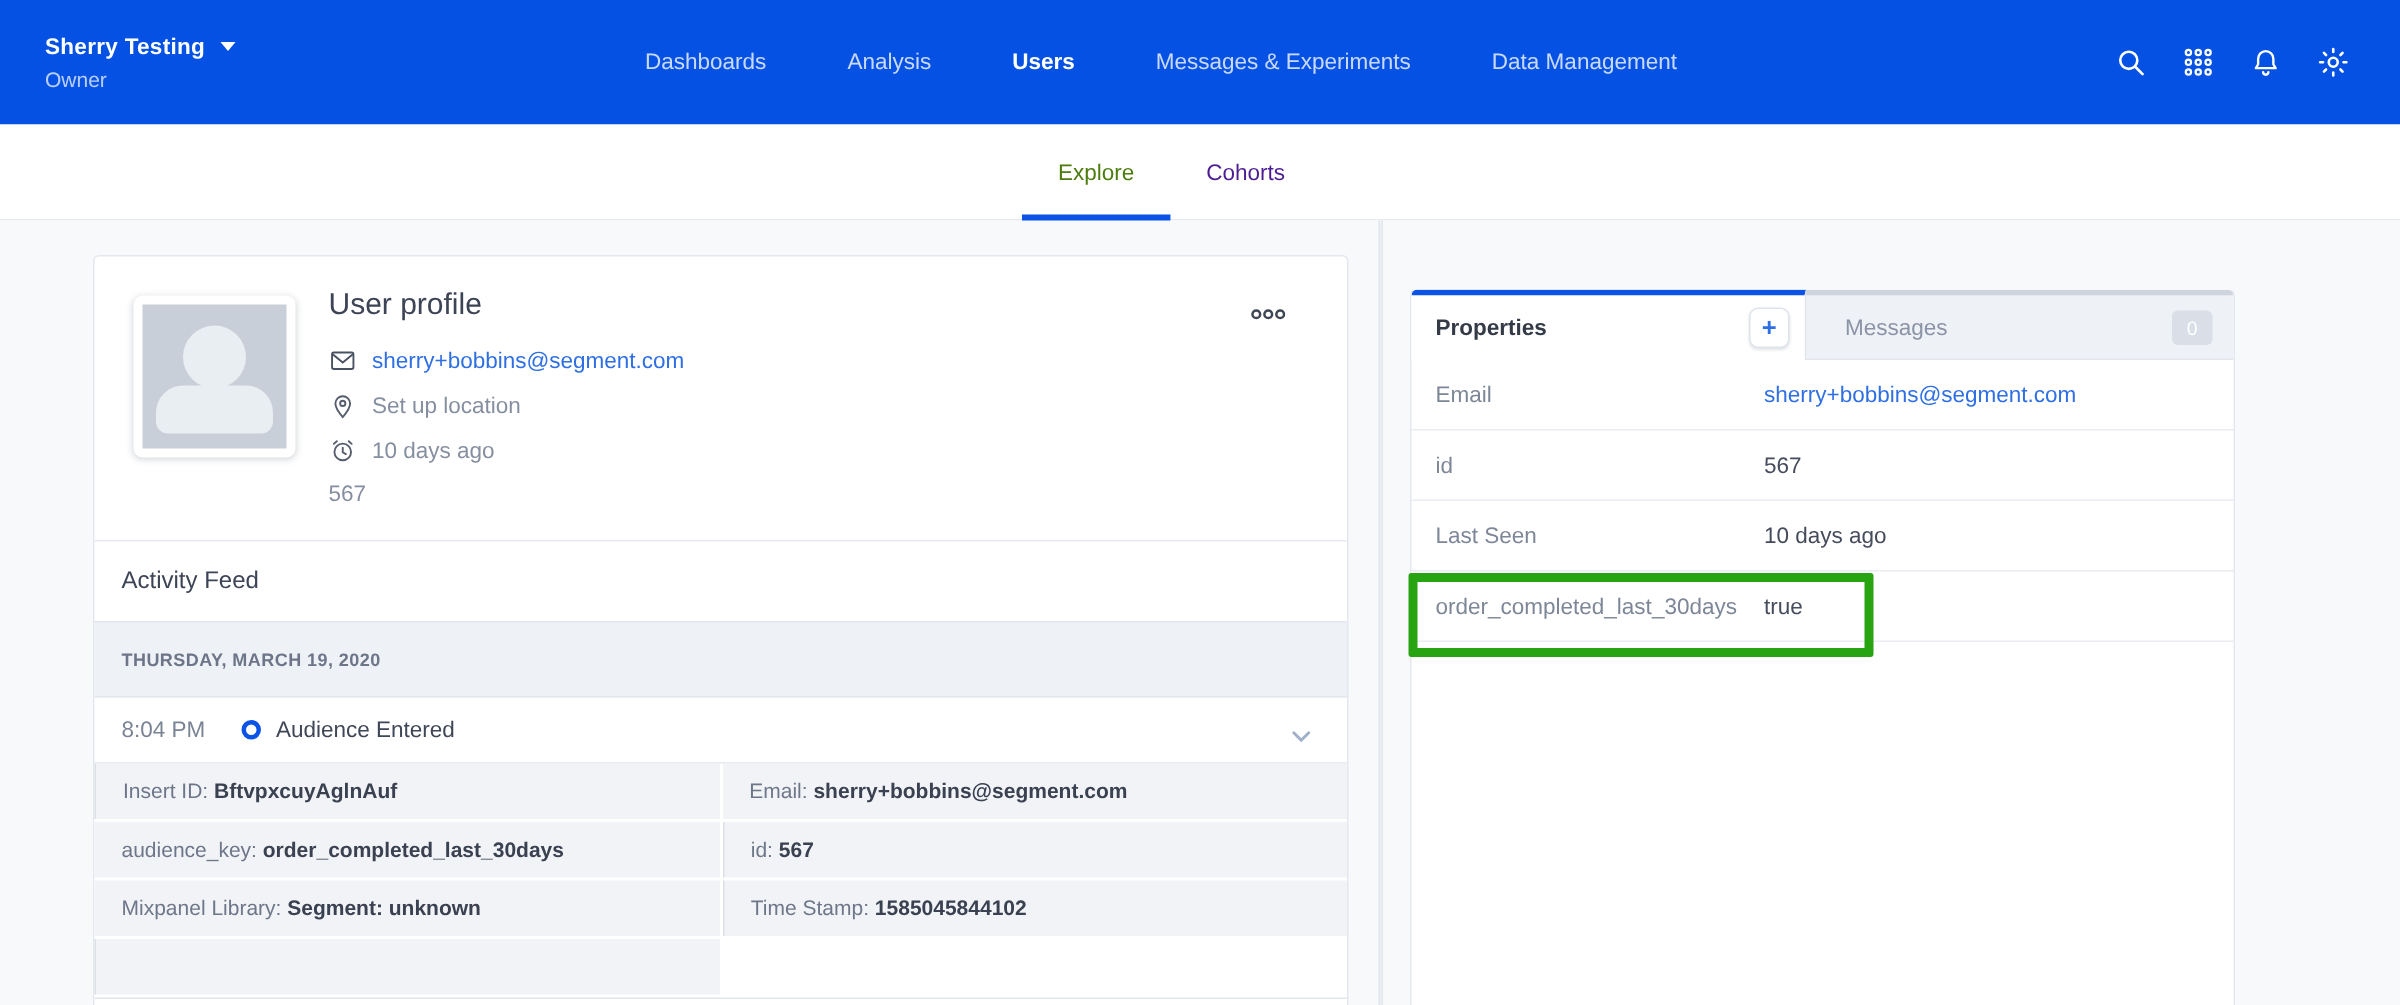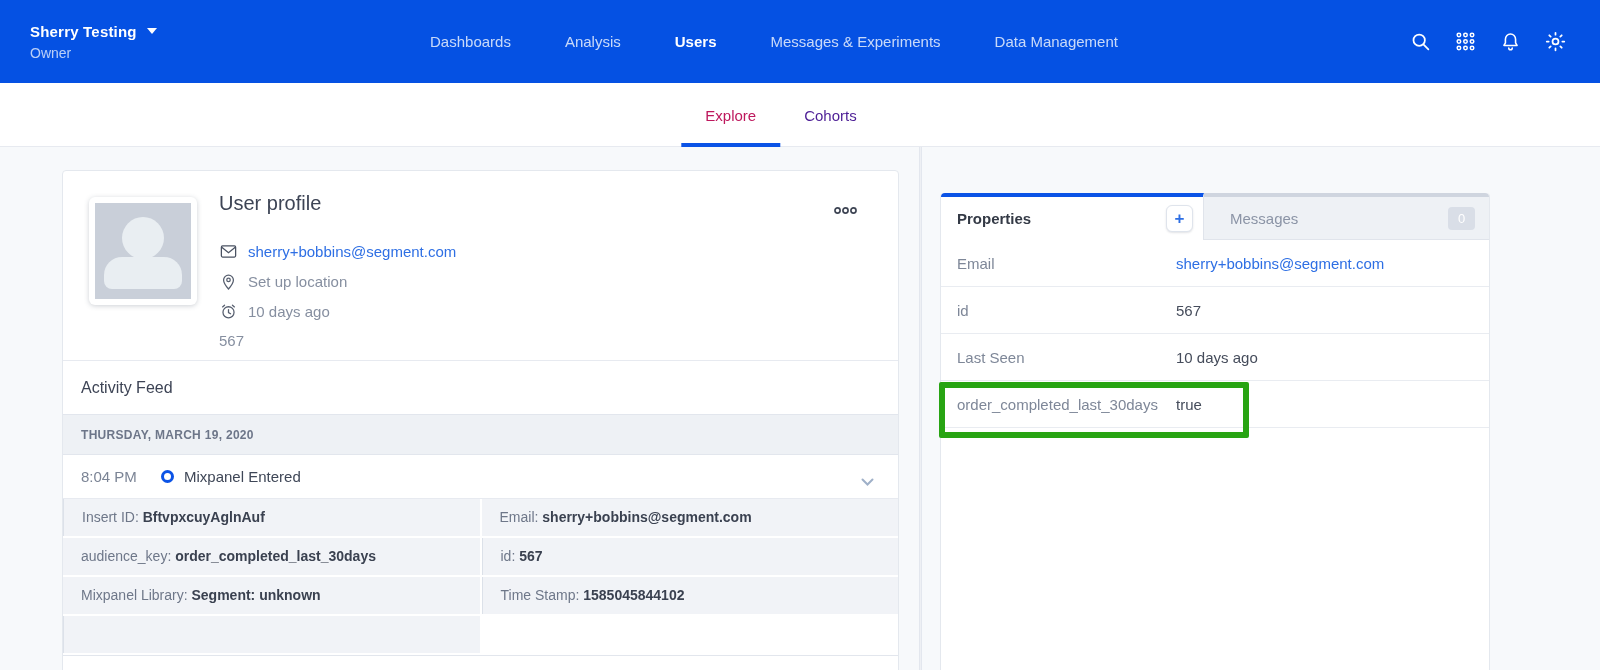--- a/index.html
+++ b/index.html
@@ -16,48 +16,48 @@
   .main-nav { position:absolute; left:50%; transform:translateX(calc(-50% - 26px)); display:flex; gap:54px; }
   .nav-item { font-size:15px; color:rgba(255,255,255,.78); cursor:pointer; white-space:nowrap; }
   .nav-item.active { color:#fff; font-weight:bold; }
   .topbar-icons { position:absolute; right:34px; display:flex; gap:24px; align-items:center; }
   .topbar-icons .icn { width:21px; height:21px; display:block; cursor:pointer; }
 
   
   .subnav { height:64px; background:#fff; border-bottom:1px solid #e7eaf0; position:relative; }
   .subnav-tabs { position:absolute; left:50%; transform:translateX(calc(-50% - 19px)); top:0; height:64px; display:flex; }
   .subtab { padding:0 24px; display:flex; align-items:center; font-size:15px; color:#4c1d95; position:relative; cursor:pointer; }
-  .subtab.active { color:#be185d; }
+  .subtab.active { color:#4d7c0f; }
   .subtab.active .underline { position:absolute; left:0; right:0; bottom:-1px; height:5px; background:#0b53e6; }
 
   
   .main { position:relative; height:523px; background:#f7f9fb; }
   .pane-divider { position:absolute; left:919px; top:0; bottom:0; width:3px; background:#eef0f4; border-left:1px solid #e3e7ee; border-right:1px solid #e3e7ee; }
 
   .card { position:absolute; background:#fff; border:1px solid #e4e8ee; border-radius:4px; }
   .left-card { left:62px; top:23px; width:837px; height:620px; }
 
   
   .profile-head { position:relative; height:190px; border-bottom:1px solid #e7eaf0; }
   .avatar-frame { position:absolute; left:26px; top:26px; width:108px; height:108px; background:#fff; border-radius:6px; box-shadow:0 1px 5px rgba(60,70,90,.25); padding:6px; }
   .avatar-img { width:100%; height:100%; background:#c9cfd9; position:relative; overflow:hidden; }
   .avatar-head { position:absolute; left:50%; top:14px; transform:translateX(-50%); width:42px; height:42px; border-radius:50%; background:#e9eef2; }
   .avatar-body { position:absolute; left:50%; bottom:10px; transform:translateX(-50%); width:78px; height:32px; border-radius:18px 18px 8px 8px; background:#e9eef2; }
   .profile-info { position:absolute; left:156px; top:21px; }
-  .profile-title { font-size:20px; color:#3d4455; margin-bottom:21px; }
+  .profile-title { font-size:20px; color:#3d4455; margin-bottom:10px; }
   .p-row { display:flex; align-items:center; gap:10px; height:30px; font-size:15px; }
   .p-row .icn { width:19px; height:19px; display:block; }
   .email-link { color:#2e6fe4; cursor:pointer; }
   .muted { color:#868fa0; }
   .distinct-id { font-size:15px; color:#868fa0; margin-top:6px; }
   .card-menu { position:absolute; right:41px; top:30px; cursor:pointer; }
 
   
   .feed-title { height:53px; display:flex; align-items:center; padding-left:18px; font-size:16px; color:#3d4455; }
-  .date-band { height:41px; background:#eef1f5; border-top:1px solid #e2e6ed; border-bottom:1px solid #e2e6ed; display:flex; align-items:center; padding-left:18px; font-size:12px; font-weight:bold; letter-spacing:.3px; color:#6d7689; }
+  .date-band { height:51px; background:#eef1f5; border-top:1px solid #e2e6ed; border-bottom:1px solid #e2e6ed; display:flex; align-items:center; padding-left:18px; font-size:12px; font-weight:bold; letter-spacing:.3px; color:#6d7689; }
   .event-row { height:44px; display:flex; align-items:center; padding:0 24px 0 18px; border-bottom:1px solid #e7eaf0; cursor:pointer; position:relative; }
   .event-time { font-size:15px; color:#7b8495; width:66px; }
   .event-bullet { width:13px; height:13px; border-radius:50%; border:3.5px solid #0b53e6; background:#fff; margin:0 10px 0 14px; }
   .event-name { font-size:15px; color:#3f4757; }
   .event-chevron { position:absolute; right:24px; top:18px; }
   .event-table { display:grid; grid-template-columns:1fr 1fr; gap:2px; background:#fff; padding-bottom:2px; border-bottom:1px solid #e2e6ed; }
   .ev-cell { background:#f1f3f7; height:37px; line-height:37px; padding-left:18px; font-size:14px; color:#6e7789; white-space:nowrap; overflow:hidden; }
   .ev-cell.rightcol { border-left:1px solid #dce1e9; }
   .ev-cell b { color:#3a4150; font-weight:bold; }
 
@@ -189,21 +189,21 @@
       </span>
     </div>
 
     <div class="feed-title">Activity Feed</div>
 
     <div class="date-band">THURSDAY, MARCH 19, 2020</div>
 
     <div class="event-row">
       <span class="event-time">8:04 PM</span>
       <span class="event-bullet"></span>
-      <span class="event-name">Mixpanel Entered</span>
+      <span class="event-name">Audience Entered</span>
       <span class="event-chevron">
         <svg width="13" height="9" viewBox="0 0 13 9" fill="none" stroke="#9fb0c8" stroke-width="2" stroke-linecap="round">
           <polyline points="1.5,1.5 6.5,6.5 11.5,1.5"></polyline>
         </svg>
       </span>
     </div>
 
     <div class="event-table">
       <div class="ev-cell rightcol"><span>Insert ID: </span><b>BftvpxcuyAglnAuf</b></div>
       <div class="ev-cell"><span>Email: </span><b>sherry+bobbins@segment.com</b></div>

